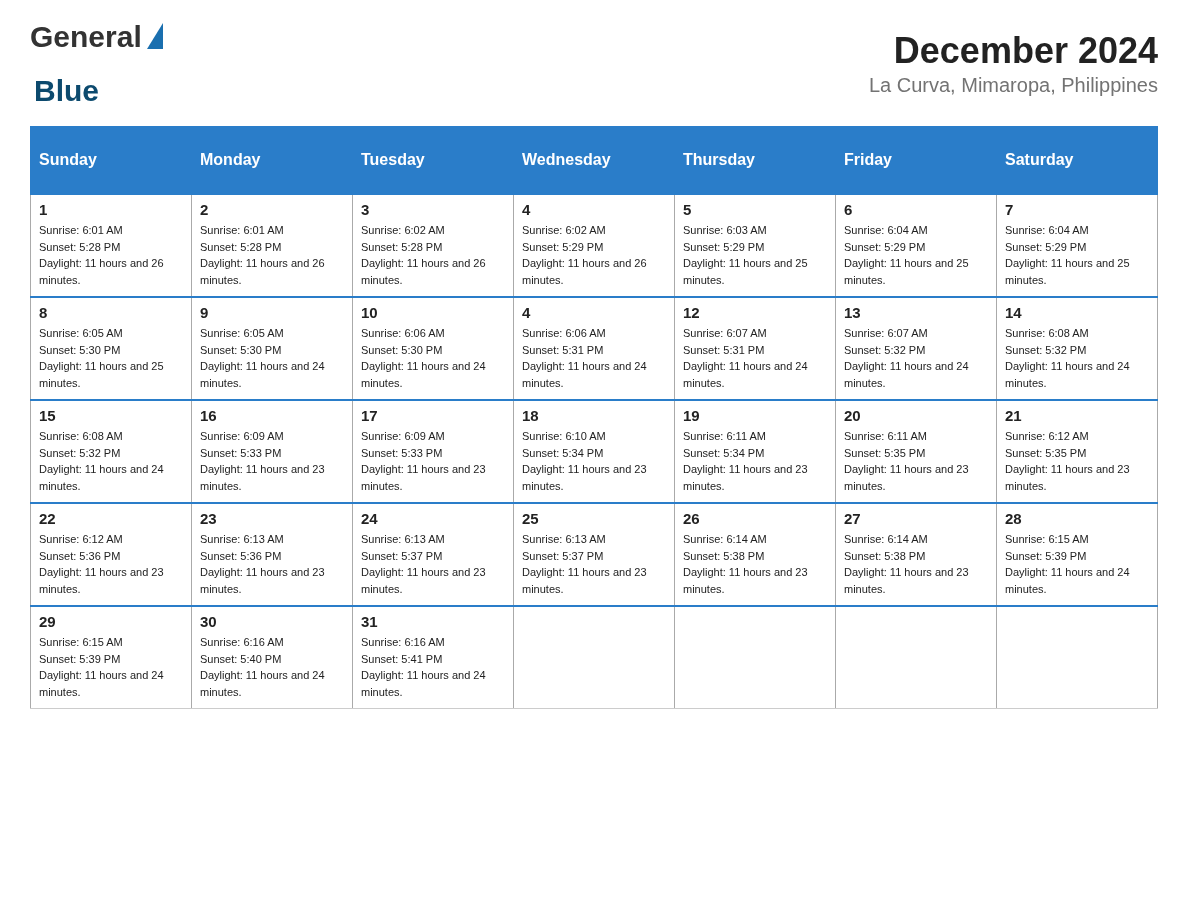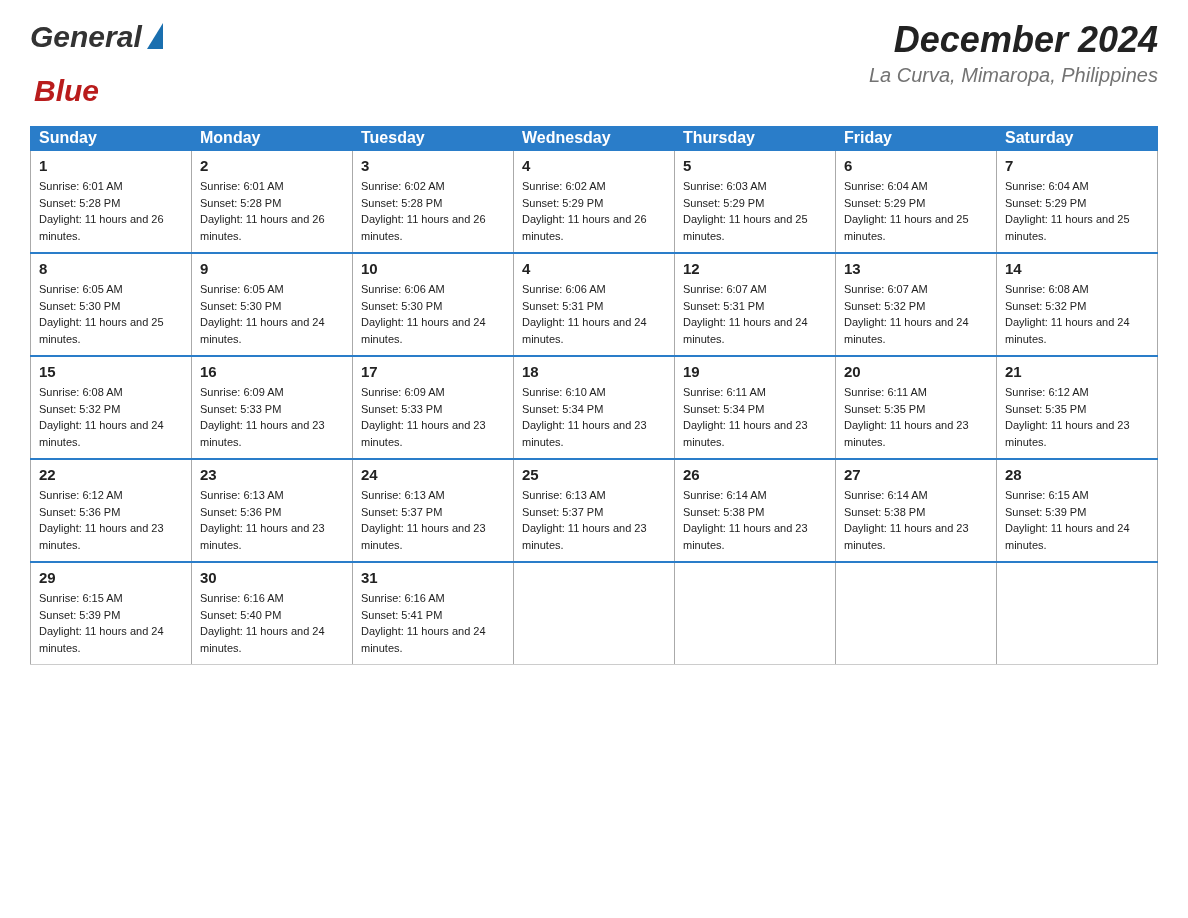--- a/index.html
+++ b/index.html
@@ -6,23 +6,22 @@
     body {
       font-family: Arial, sans-serif;
       background: #fff;
       width: 1188px;
       min-height: 918px;
       padding: 20px 30px;
     }
     .header {
       display: flex;
       justify-content: space-between;
-      align-items: flex-start;
+      align-items: center;
       margin-bottom: 18px;
-      font-style: italic;
     }
     .title-section {
       text-align: right;
     }
     .month-title {
       font-size: 36px;
       font-weight: bold;
       color: #222;
       line-height: 1.1;
     }
@@ -33,21 +32,21 @@
     }
     .calendar {
       width: 100%;
       border-collapse: collapse;
     }
     .calendar th {
       background-color: #2a7dc9;
       color: #fff;
       font-size: 16px;
       font-weight: bold;
-      padding: 2px 8px;
+      padding: 24px 8px;
       text-align: left;
       border: 1px solid #2a7dc9;
     }
     .calendar td {
       vertical-align: top;
       padding: 6px 8px 8px 8px;
       border: 1px solid #aaa;
       border-top: 2px solid #2a7dc9;
       font-size: 13px;
       color: #222;
@@ -90,21 +89,21 @@
 </head>
 <body>
 
 <div class="header">
   <div class="logo-wrapper">
     <div class="logo-line1">
       <span style="font-size:30px;font-weight:bold;color:#333;">General</span>
       <span style="display:inline-block;width:0;height:0;border-left:16px solid transparent;border-right:0px solid transparent;border-bottom:26px solid #1a6faf;margin-left:5px;vertical-align:middle;position:relative;top:-1px;"></span>
     </div>
     <div class="logo-line2">
-      <span style="font-size:30px;font-weight:bold;color:#b91c1c;margin-left:2px;margin-top:24px;">Blue</span>
+      <span style="font-size:30px;font-weight:bold;color:#0c4a6e;margin-left:2px;margin-top:24px;">Blue</span>
     </div>
   </div>
   <div class="title-section">
     <div class="month-title">December 2024</div>
     <div class="location">La Curva, Mimaropa, Philippines</div>
   </div>
 </div>
 
 <table class="calendar">
   <thead>

